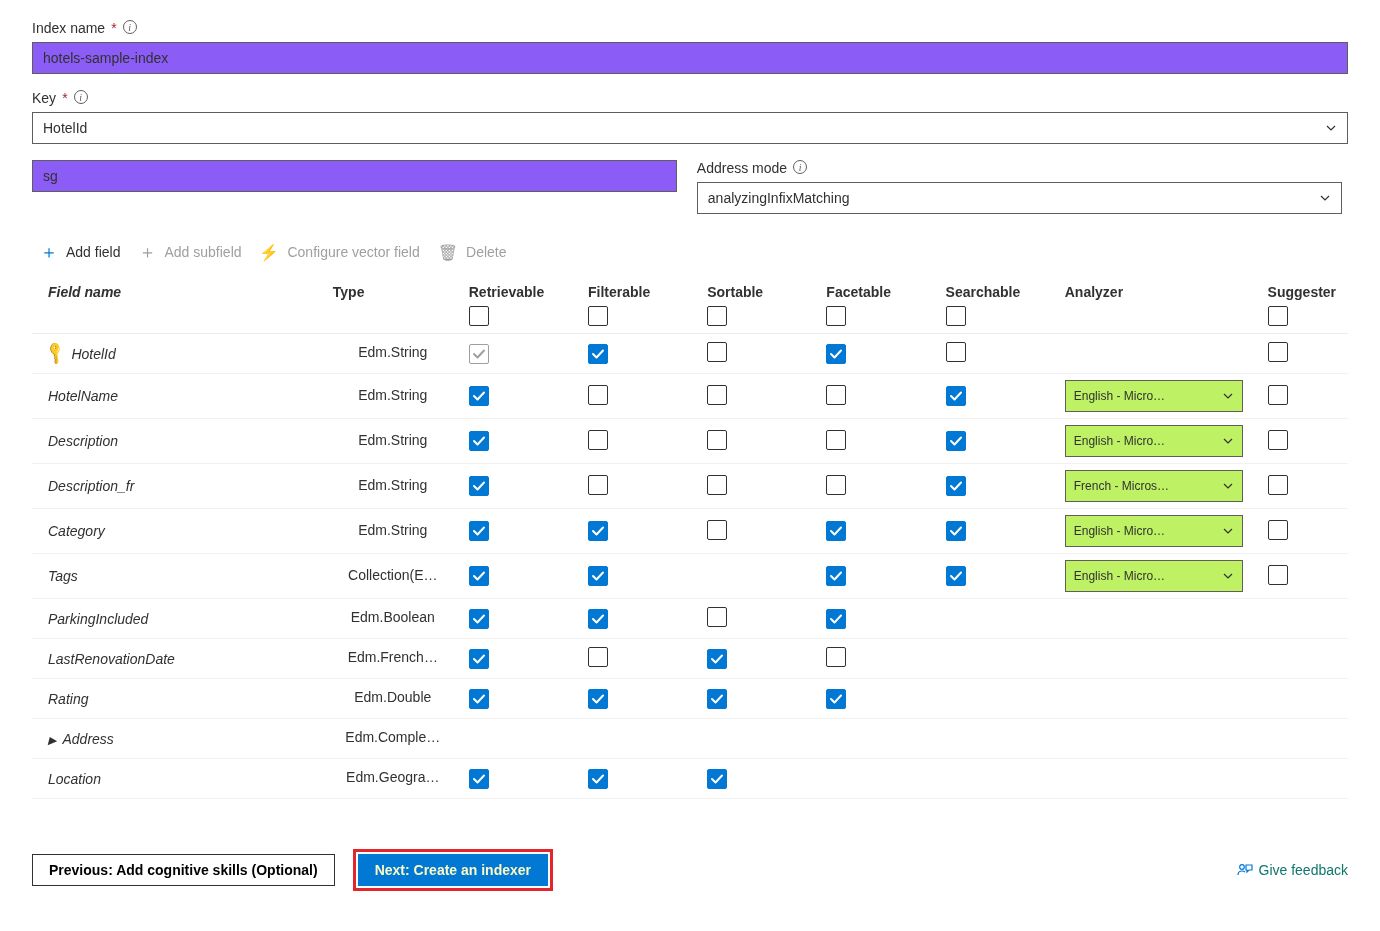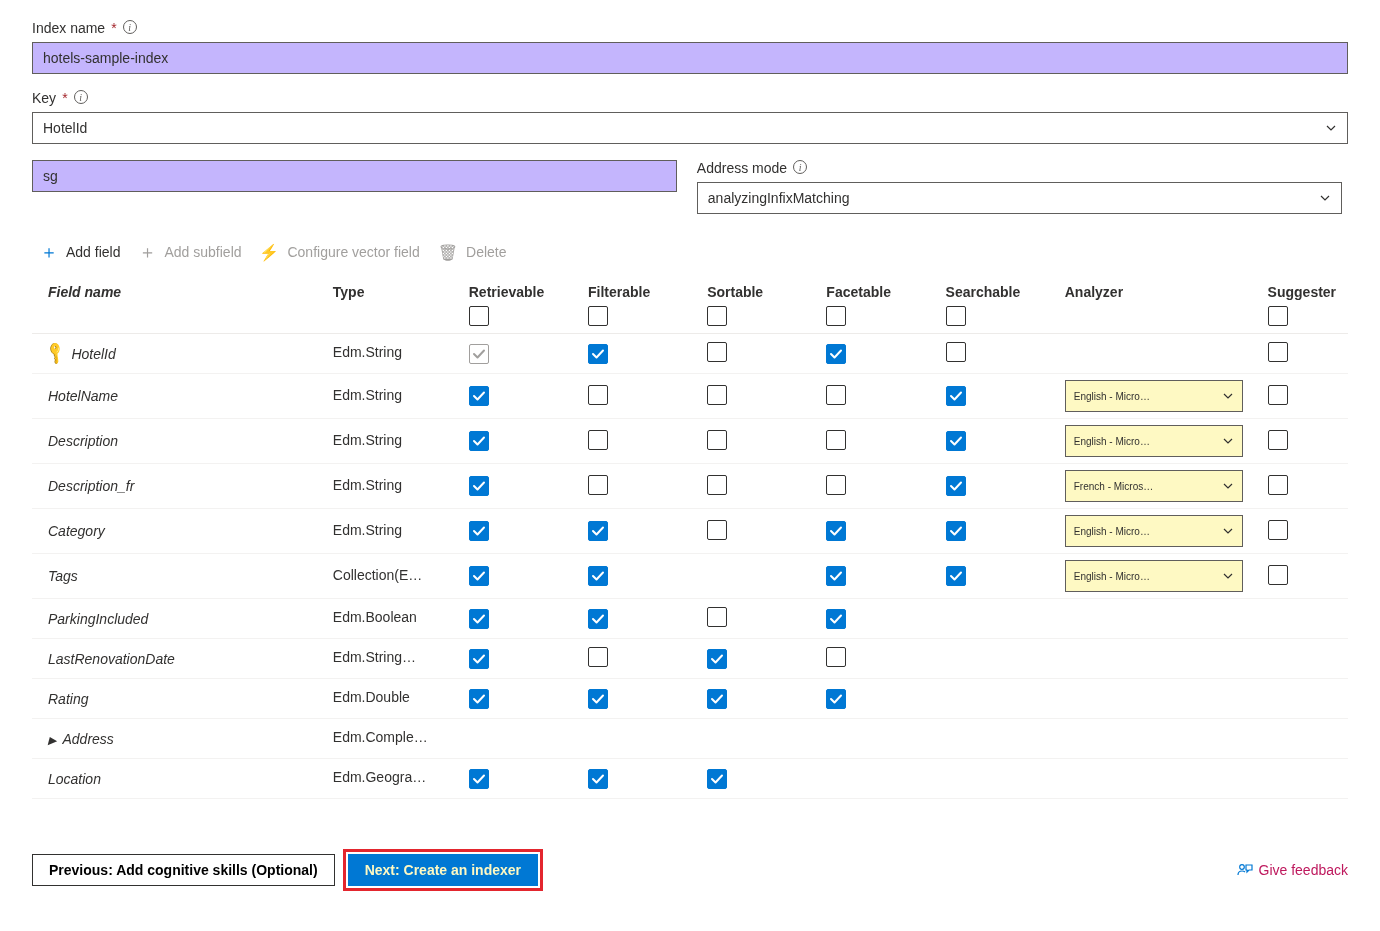--- a/index.html
+++ b/index.html
@@ -19,21 +19,21 @@
   }
   .required { color: #a4262c; }
   .info-icon {
     width: 14px; height: 14px; border: 1px solid #605e5c;
     border-radius: 50%; display: inline-flex; align-items: center;
     justify-content: center; font-size: 10px; color: #605e5c;
     font-style: italic; font-family: serif;
   }
   .text-input {
     border: 1px solid #605e5c; padding: 6px 10px; font-size: 14px;
-    height: 32px; background: #c4b5fd; color: #323130;
+    height: 32px; background: #8b5cf6; color: #323130;
   }
   .select-input {
     border: 1px solid #605e5c; padding: 6px 10px; font-size: 14px;
     height: 32px; background: #fff; color: #323130;
     display: flex; align-items: center; justify-content: space-between;
     cursor: pointer;
   }
   .chevron {
     width: 12px; height: 12px; display: inline-block;
   }
@@ -58,21 +58,21 @@
     border-bottom: 1px solid #edebe9;
   }
   .table th .hdr-cb { margin-top: 6px; }
   .table td {
     padding: 6px 8px; vertical-align: middle;
     border-bottom: 1px solid #f3f2f1; font-size: 14px;
     height: 40px;
   }
   .table th:first-child, .table td:first-child { padding-left: 16px; }
   .col-name { width: 280px; font-style: italic; }
-  .col-type { width: 130px; }
+  .col-type { width: 130px; text-align: center; }
   .col-cb { width: 114px; text-align: left; }
   .col-analyzer { width: 188px; }
   .col-sugg { width: 80px; }
 
   .key-icon {
     display: inline-block; transform: rotate(45deg) scaleX(-1);
     font-size: 14px; margin-right: 6px;
   }
   .expand-icon { font-size: 11px; margin-right: 6px; cursor: pointer; }
 
@@ -83,42 +83,42 @@
   }
   .cb.checked { background: #0078d4; border-color: #0078d4; }
   .cb.checked svg path { stroke: #fff; }
   .cb.locked { background: #fff; border-color: #a19f9d; }
   .cb.locked svg path { stroke: #a19f9d; }
   .cb svg { width: 14px; height: 14px; }
 
   .analyzer-select {
     border: 1px solid #605e5c; height: 32px; width: 178px;
     display: flex; align-items: center; justify-content: space-between;
-    padding: 0 8px; font-size: 10px; cursor: pointer; background: #fef9c3;
+    padding: 0 8px; font-size: 12px; cursor: pointer; background: #bef264;
     overflow: hidden;
   }
   .analyzer-select span:first-child {
     overflow: hidden; text-overflow: ellipsis; white-space: nowrap; flex: 1;
   }
 
   .footer {
     display: flex; align-items: center; justify-content: space-between;
     margin-top: 40px; padding-top: 10px;
   }
-  .footer-left { display: flex; gap: 8px; align-items: center; }
+  .footer-left { display: flex; gap: 18px; align-items: center; }
   .btn {
     height: 32px; padding: 0 16px; font-size: 14px; font-weight: 600;
     border: 1px solid #323130; background: #fff; cursor: pointer;
   }
   .btn.primary {
     background: #0078d4; border-color: #0078d4; color: #fef9c3;
   }
   .highlight { border: 3px solid #e3262e; padding: 2px; display: inline-block; }
   .feedback-link {
-    color: #be185d; display: flex; align-items: center; gap: 6px;
+    color: #0f766e; display: flex; align-items: center; gap: 6px;
     text-decoration: none; font-size: 14px; cursor: pointer;
   }
   .ellip { overflow: hidden; text-overflow: ellipsis; white-space: nowrap; max-width: 120px; display: inline-block; }
 </style>
 </head>
 <body>
 
 <div class="form-row">
   <div class="form-group">
     <div class="form-label">
@@ -403,21 +403,21 @@
             <svg viewBox="0 0 14 14">
               <path d="M2 7 L5.5 10.5 L12 3.5" stroke-width="2" fill="none" stroke-linecap="round" stroke-linejoin="round"></path>
             </svg>
           </span></td>
     <td class="col-cb"></td>
     <td class="col-analyzer"></td>
     <td class="col-sugg"></td>
       </tr>
       <tr>
     <td class="col-name"><span>LastRenovationDate</span></td>
-    <td class="col-type"><span class="ellip">Edm.String…</span></td>
+    <td class="col-type"><span class="ellip">Edm.French…</span></td>
     <td class="col-cb"><span class="cb checked">
             <svg viewBox="0 0 14 14">
               <path d="M2 7 L5.5 10.5 L12 3.5" stroke-width="2" fill="none" stroke-linecap="round" stroke-linejoin="round"></path>
             </svg>
           </span></td>
     <td class="col-cb"><span class="cb"></span></td>
     <td class="col-cb"><span class="cb checked">
             <svg viewBox="0 0 14 14">
               <path d="M2 7 L5.5 10.5 L12 3.5" stroke-width="2" fill="none" stroke-linecap="round" stroke-linejoin="round"></path>
             </svg>

